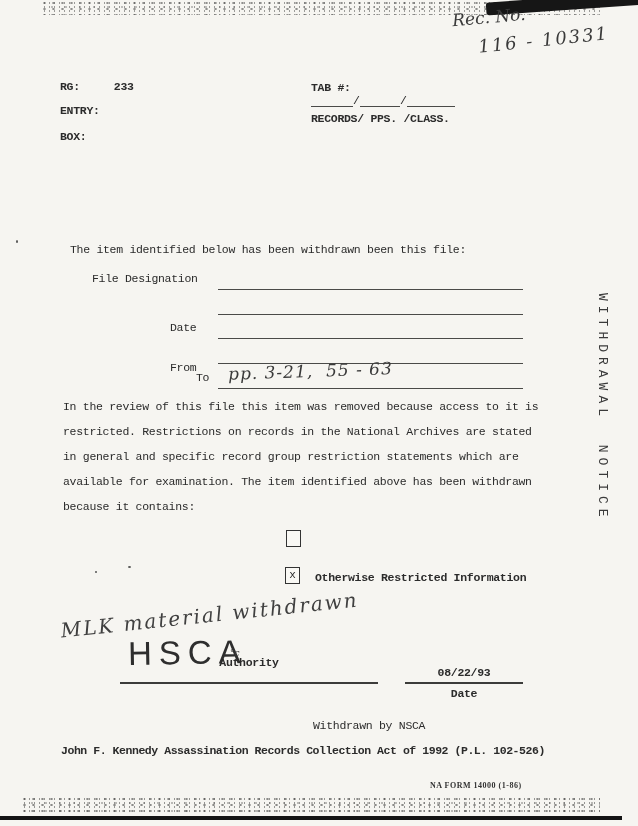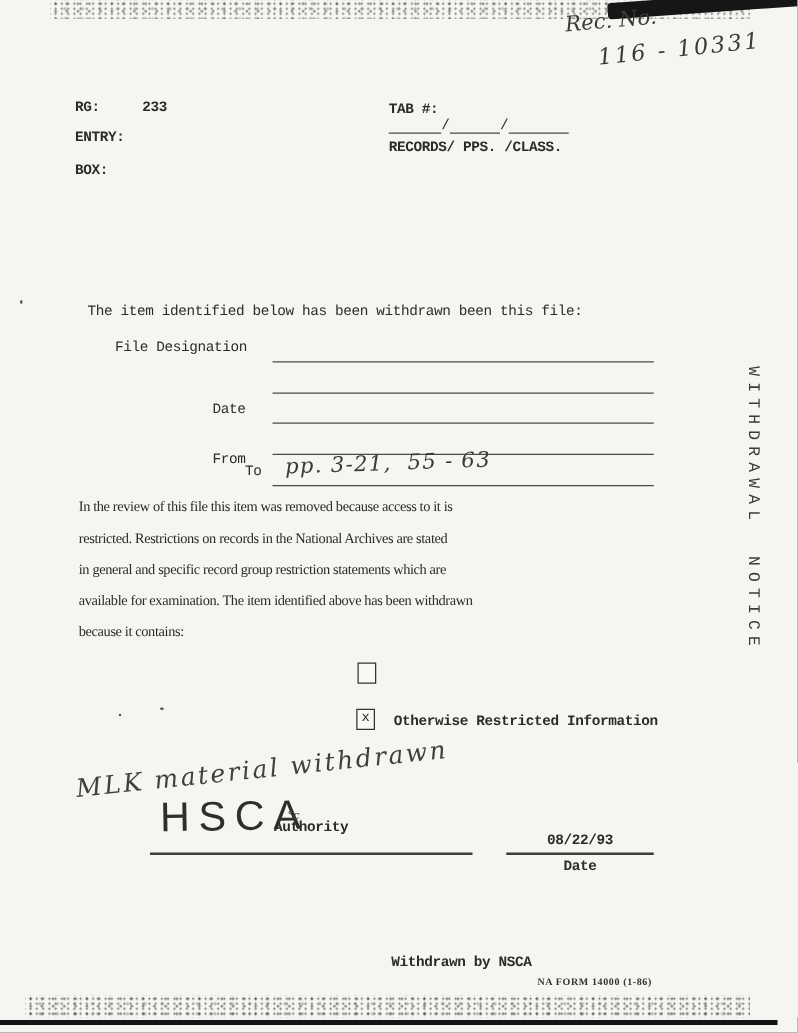--- a/index.html
+++ b/index.html
@@ -76,21 +76,21 @@
   <div class="abs type" style="left:170px; top:321px;">Date</div>
   <div class="abs line" style="left:218px; top:321px; width:305px; height:18px;"></div>
 
   <div class="abs type" style="left:170px; top:346px;margin-top:15px;">From</div>
   <div class="abs line" style="left:218px; top:346px; width:305px; height:18px;"></div>
 
   <div class="abs type" style="left:196px; top:371px;">To</div>
   <div class="abs line" style="left:218px; top:371px; width:305px; height:18px;"></div>
   <div class="abs hw" style="left:228px; top:361px; font-size:17px; transform:rotate(-2deg); letter-spacing:1px;">pp. 3-21,  55 - 63</div>
 
-  <div class="abs type" style="left:63px; top:394px; width:490px; line-height:25px; white-space:pre-line;font-family:Liberation Serif, serif;">In the review of this file this item was removed because access to it is
+  <div class="abs type" style="left:63px; top:394px; width:490px; line-height:25px; white-space:pre-line;">In the review of this file this item was removed because access to it is
 restricted.  Restrictions on records in the National Archives are stated
 in general and specific record group restriction statements which are
 available for examination.  The item identified above has been withdrawn
 because it contains:</div>
 
   <div class="abs cb" style="left:286px; top:530px;"><span></span></div>
 
   <div class="abs cb" style="left:285px; top:567px;"><span>x</span></div>
   <div class="abs type" style="left:315px; top:571px;font-weight:bold;">Otherwise Restricted Information</div>
 
@@ -100,17 +100,18 @@
   <div class="abs" style="left:128px; top:634px; font-family:'Liberation Sans','DejaVu Sans',sans-serif; font-size:33px; letter-spacing:7px; transform:rotate(-1deg); color:#2e2e2e;">HSCA</div>
   <div class="abs hw" style="left:230px; top:648px; font-size:9px;">°c</div>
 
   <div class="abs" style="left:120px; top:682px; width:258px; height:2px; background:#3c3c3a;"></div>
   <div class="abs type center" style="left:120px; top:656px; width:258px;font-weight:bold;">Authority</div>
 
   <div class="abs type center" style="left:405px; top:666px; width:118px; font-weight:bold;">08/22/93</div>
   <div class="abs" style="left:405px; top:682px; width:118px; height:2px; background:#3c3c3a;"></div>
   <div class="abs type center" style="left:405px; top:687px; width:118px; font-weight:bold;">Date</div>
 
-  <div class="abs type" style="left:313px; top:764px; font-weight:bold;">Withdrawn by NSCA</div>
+  <div class="abs type" style="left:313px; top:719px; font-weight:normal;">Withdrawn by NSCA</div>
+  <div class="abs type" style="left:61px; top:744px; letter-spacing:-0.45px; font-weight:bold;">John F. Kennedy Assassination Records Collection Act of 1992 (P.L. 102-526)</div>
 
   <div class="abs sans" style="left:430px; top:781px; font-size:8px; font-weight:bold; letter-spacing:0.5px; color:#333;font-family:Liberation Serif, serif;">NA FORM 14000 (1-86)</div>
 
 </div>
 
 </body></html>

